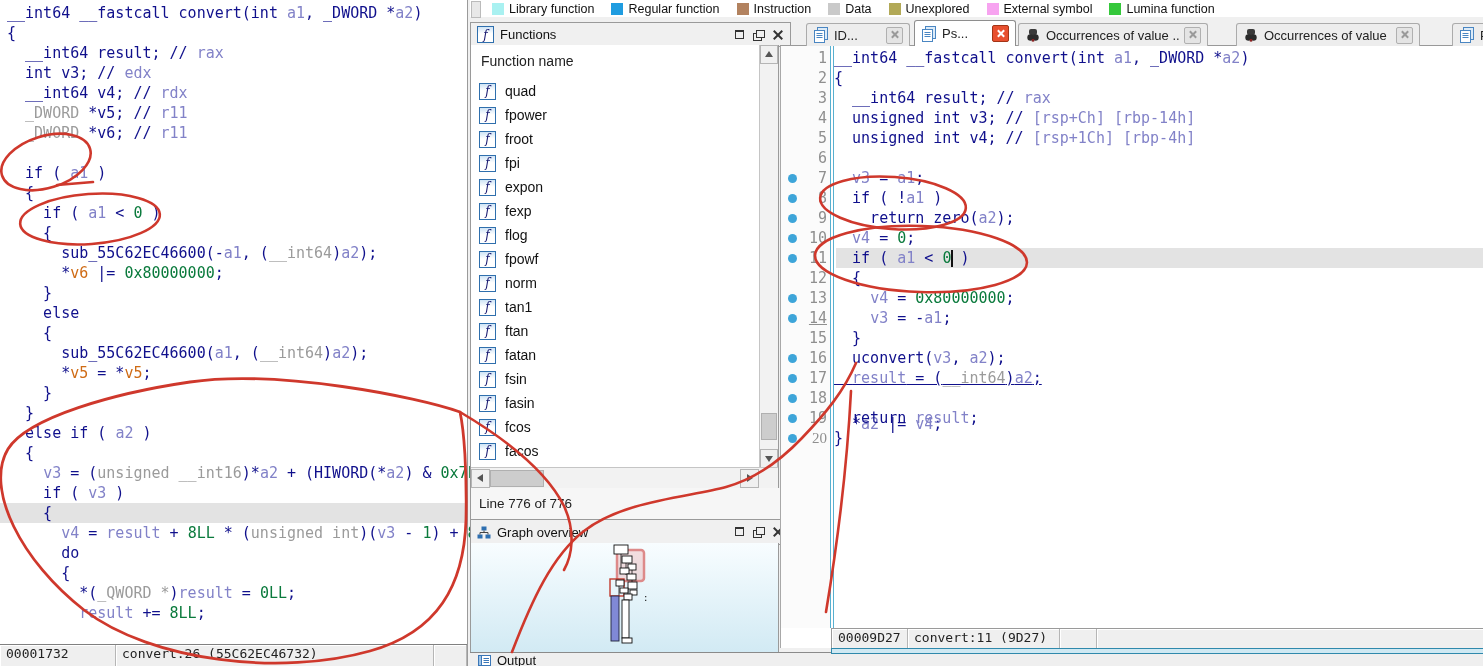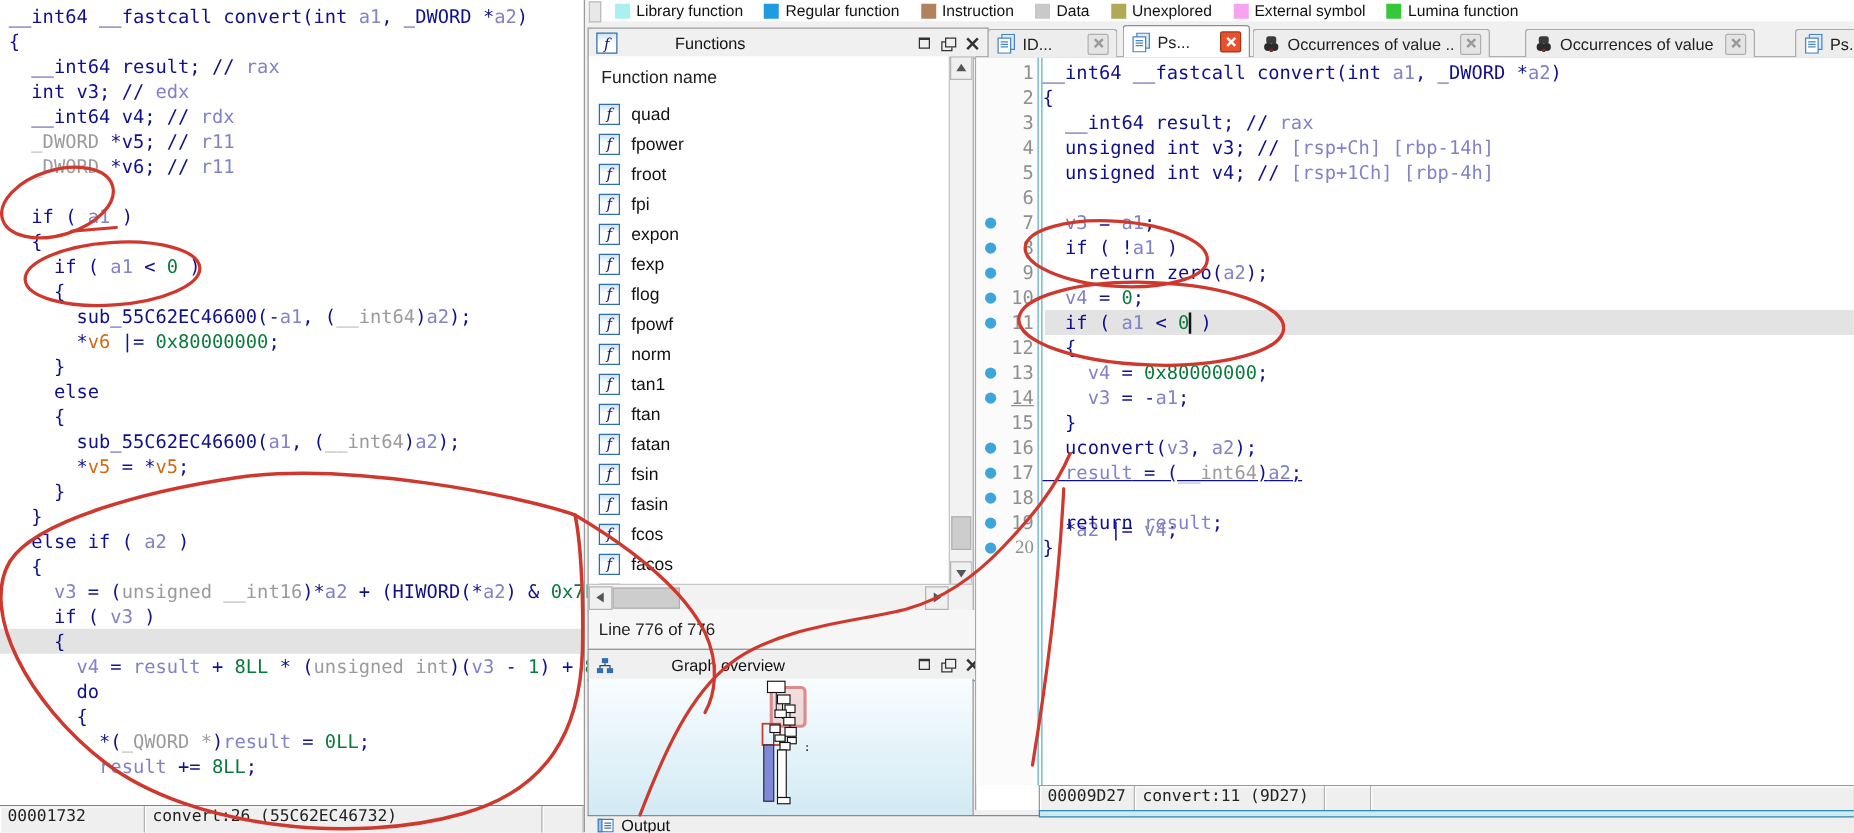--- a/index.html
+++ b/index.html
@@ -21,21 +21,21 @@
   #left-status{left:0;top:644px;width:467px;height:22px;border-bottom:3px solid #4d4d4d;}
   
   #legend{left:470px;top:0;width:1013px;height:17px;background:#fff;display:flex;
           align-items:center;gap:17px;padding-left:22px;overflow:hidden;}
   .legend-item{display:flex;align-items:center;gap:5px;font-size:12.5px;color:#111;}
   .legend-swatch{width:12px;height:12px;display:inline-block;}
   #legend-grip{left:471px;top:1px;width:8px;height:15px;background:#e8e8e8;border:1px solid #bbb;}
   
   .titlebar{background:#f0f0f0;border:1px solid #9a9a9a;display:flex;align-items:center;
             gap:6px;padding:0 6px;font-size:13px;color:#111;}
-  .titlebar .tlabel{flex:1;margin-left:40px;}
+  .titlebar .tlabel{flex:1;}
   .wbtn{width:13px;height:12px;position:relative;display:inline-block;}
   .wbtn-max::before{content:"";position:absolute;left:2px;right:2px;top:1px;bottom:2px;
                     border:1px solid #333;border-top-width:2px;}
   .wbtn-restore::before{content:"";position:absolute;left:1px;top:4px;width:7px;height:6px;border:1px solid #333;}
   .wbtn-restore::after{content:"";position:absolute;left:4px;top:1px;width:7px;height:6px;
                        border:1px solid #333;background:#f0f0f0;}
   .wbtn-close::before,.wbtn-close::after{content:"";position:absolute;left:6px;top:0;width:2px;height:12px;background:#333;}
   .wbtn-close::before{transform:rotate(45deg);} .wbtn-close::after{transform:rotate(-45deg);}
   #fn-title{left:470px;top:22px;width:307px;height:23px;}
   #fn-body{left:470px;top:45px;width:307px;height:443px;background:#fff;
@@ -317,21 +317,21 @@
     <svg width="13" height="13" viewBox="0 0 13 13">
       <rect x="0.5" y="1.5" width="12" height="10" fill="#fff" stroke="#3a77b8"></rect>
       <rect x="0.5" y="1.5" width="3" height="10" fill="#9cc3e8" stroke="#3a77b8"></rect>
       <path d="M5.5,4.5 H11 M5.5,6.5 H11 M5.5,8.5 H11" stroke="#3a77b8"></path>
     </svg>
     <span>Output</span>
   </div>
 
   <div id="tab-line" class="abs"></div>
   <div id="tab-bar" class="abs">
-      <div class="tab" style="width: 104px; margin-left: 0px;">
+      <div class="tab" style="width: 104px; margin-left: 16px;">
         <svg width="16" height="16" viewBox="0 0 16 16">
           <rect x="4.5" y="0.5" width="10" height="12" fill="#dcebf8" stroke="#4a86c2"></rect>
           <rect x="1.5" y="3.5" width="10" height="12" fill="#fff" stroke="#4a86c2"></rect>
           <path d="M3.5,6.5 H9.5 M3.5,8.5 H9.5 M3.5,10.5 H9.5" stroke="#4a86c2"></path>
         </svg>
         <span style="flex: 1 1 0%; overflow: hidden; white-space: nowrap;">ID...</span>
         <span class="tab-close"></span>
       </div>
       <div class="tab active" style="width: 102px; margin-left: 4px;">
         <svg width="16" height="16" viewBox="0 0 16 16">

